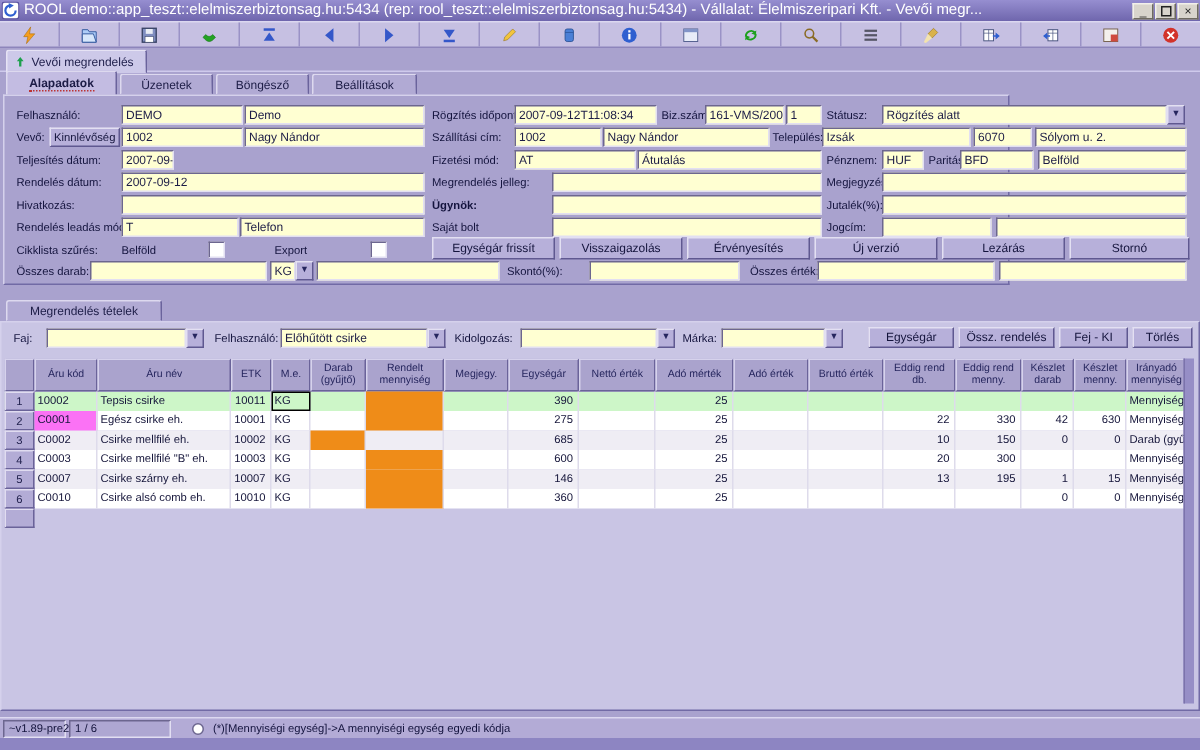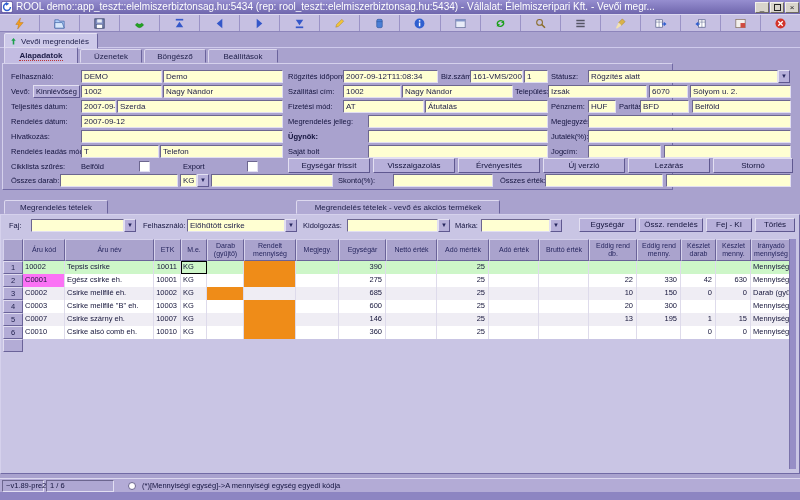--- a/index.html
+++ b/index.html
@@ -268,21 +268,20 @@
     <div class="lbl" style="left:285px;top:21px;">Szállítási cím:</div>
     <div class="fld" style="left:340px;top:21px;width:58px;">1002</div>
     <div class="fld" style="left:399px;top:21px;width:111px;">Nagy Nándor</div>
     <div class="lbl" style="left:512px;top:21px;">Település:</div>
     <div class="fld" style="left:545px;top:21px;width:99px;">Izsák</div>
     <div class="fld" style="left:646px;top:21px;width:39px;">6070</div>
     <div class="fld" style="left:687px;top:21px;width:101px;">Sólyom u. 2.</div>
 
     <div class="lbl" style="left:8px;top:36px;">Teljesítés dátum:</div>
     <div class="fld" style="left:78px;top:36px;width:35px;">2007-09-12</div>
-    <div class="fld" style="left:114px;top:36px;width:166px;">Szerda</div>
     <div class="lbl" style="left:285px;top:36px;">Fizetési mód:</div>
     <div class="fld" style="left:340px;top:36px;width:81px;">AT</div>
     <div class="fld" style="left:422px;top:36px;width:123px;">Átutalás</div>
     <div class="lbl" style="left:548px;top:36px;">Pénznem:</div>
     <div class="fld" style="left:585px;top:36px;width:28px;">HUF</div>
     <div class="lbl" style="left:616px;top:36px;">Paritás:</div>
     <div class="fld" style="left:637px;top:36px;width:49px;">BFD</div>
     <div class="fld" style="left:689px;top:36px;width:99px;">Belföld</div>
 
     <div class="lbl" style="left:8px;top:51px;">Rendelés dátum:</div>
@@ -327,21 +326,20 @@
     <div class="fld" style="left:208px;top:110px;width:122px;"></div>
     <div class="lbl" style="left:335px;top:110px;">Skontó(%):</div>
     <div class="fld" style="left:390px;top:110px;width:100px;"></div>
     <div class="lbl" style="left:497px;top:110px;">Összes érték:</div>
     <div class="fld" style="left:542px;top:110px;width:118px;"></div>
     <div class="fld" style="left:663px;top:110px;width:125px;"></div>
   </div>
 
   <div class="dtab-row">
     <div class="stab" style="left:4px;width:104px;"><span>Megrendelés tételek</span></div>
-    <div class="stab" style="left:296px;width:204px;"><span>Megrendelés tételek - vevő és akciós termékek</span></div>
   </div>
 
   <div class="panel" id="detail-panel">
 
     <div class="lbl" style="left:8px;top:4px;">Faj:</div>
     <div class="fld" style="left:30px;top:4px;width:93px;"></div>
     <div class="ddb" style="left:123px;top:4px;">▼</div>
     <div class="lbl" style="left:142px;top:4px;">Felhasználó:</div>
     <div class="fld" style="left:186px;top:4px;width:98px;">Előhűtött csirke</div>
     <div class="ddb" style="left:284px;top:4px;">▼</div>

